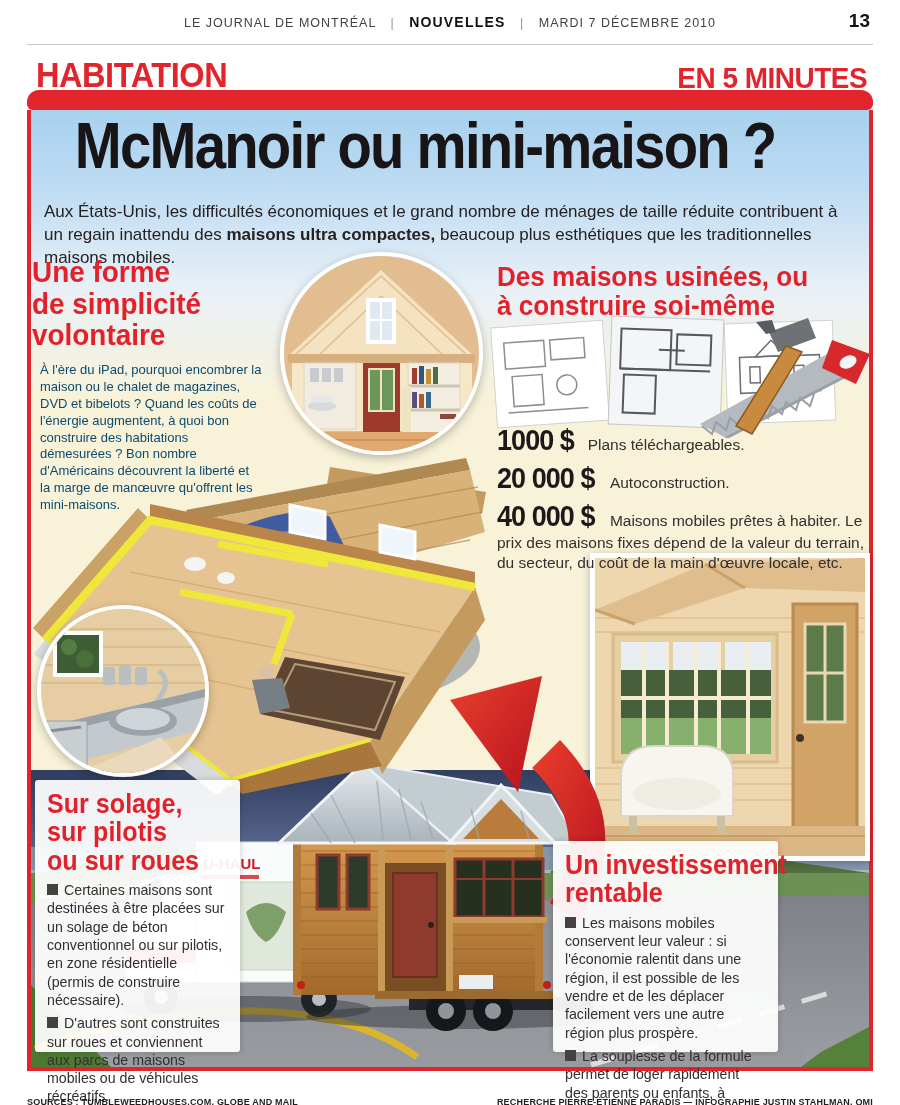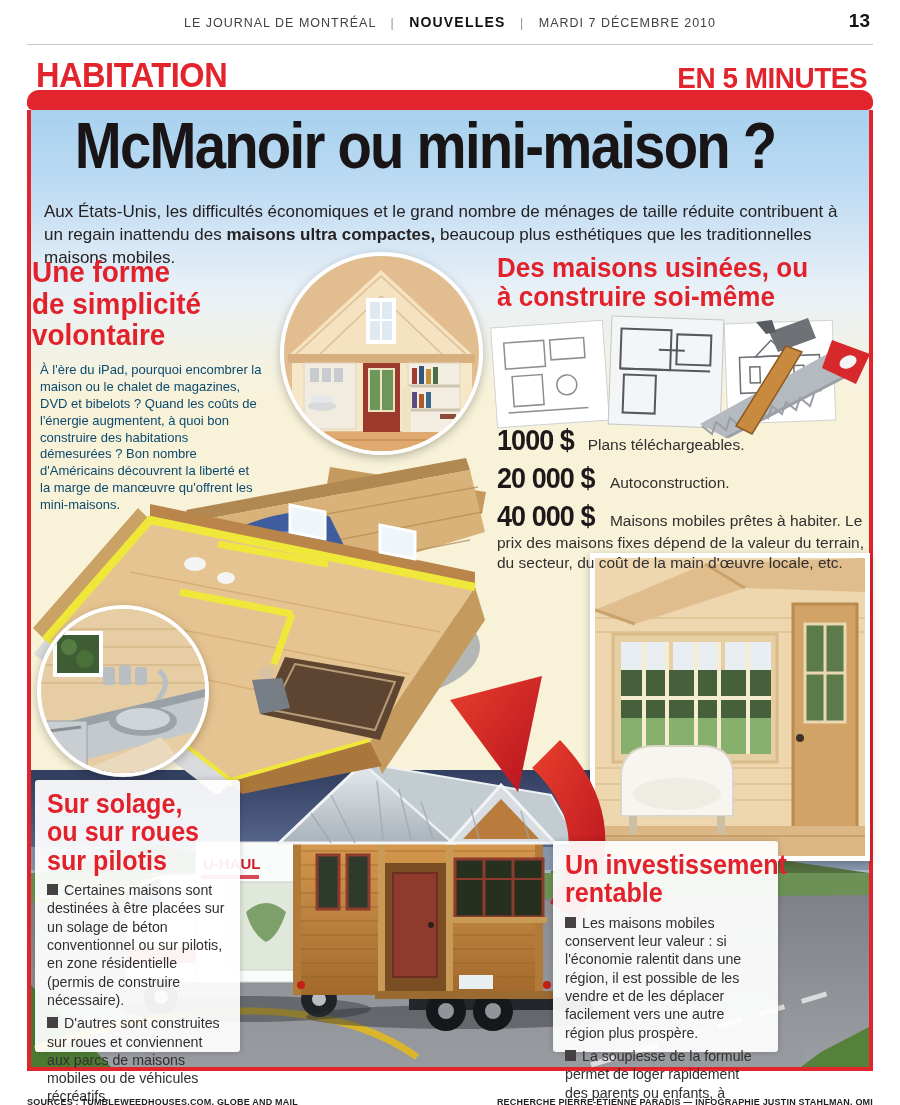--- a/index.html
+++ b/index.html
@@ -34,21 +34,21 @@
             font-size:64px;line-height:1.08;font-weight:bold;color:#191516;letter-spacing:-2px;}
   .headline .cc{display:inline-block;transform:scaleX(.88);transform-origin:center bottom;}
 
   .intro{position:absolute;left:44px;top:201px;width:814px;z-index:5;
          font-size:17px;line-height:1.34;color:#262122;}
   .intro b{font-weight:bold;}
 
   .h-red{color:#e3212b;font-weight:bold;z-index:5;line-height:1.05;}
   .h-red div{white-space:nowrap;}
   #h-simpl{position:absolute;left:32px;top:256px;font-size:30px;}
-  #h-fact{position:absolute;left:497px;top:253px;font-size:28px;}
+  #h-fact{position:absolute;left:497px;top:262px;font-size:28px;}
 
   .bodytxt{font-size:13px;line-height:1.30;color:#0c4a6e;z-index:5;}
   #t-simpl{position:absolute;left:40px;top:362px;width:222px;}
 
   .prices{position:absolute;left:497px;top:424px;width:374px;z-index:5;}
   .prow{margin-bottom:5px;}
   .amt{font-size:29px;font-weight:bold;color:#1d191a;letter-spacing:-1px;margin-right:8px;}
   .plabel{font-size:15.5px;color:#332e30;line-height:1.28;}
 
   
@@ -428,22 +428,22 @@
   </div>
   <div class="prices">
     <div class="prow"><span class="amt"><span class="cond">1000 $</span></span><span class="plabel">Plans téléchargeables.</span></div>
     <div class="prow"><span class="amt"><span class="cond">20 000 $</span></span><span class="plabel">Autoconstruction.</span></div>
     <div class="prow"><span class="amt"><span class="cond">40 000 $</span></span><span class="plabel">Maisons mobiles prêtes à habiter. Le prix des maisons fixes dépend de la valeur du terrain, du secteur, du coût de la main d'œuvre locale, etc.</span></div>
   </div>
 
   <div id="box-found" class="wbox">
     <div class="h-red">
       <div><span class="cond">Sur solage,</span></div>
+      <div><span class="cond">sur pilotis</span></div>
       <div><span class="cond">ou sur roues</span></div>
-      <div><span class="cond">sur pilotis</span></div>
     </div>
     <p class="bullet"><span class="sq"></span><span>Certaines maisons sont destinées à être placées sur un solage de béton conventionnel ou sur pilotis, en zone résidentielle (permis de construire nécessaire).</span></p>
     <p class="bullet"><span class="sq"></span><span>D'autres sont construites sur roues et conviennent aux parcs de maisons mobiles ou de véhicules récréatifs.</span></p>
   </div>
 
   <div id="box-inv" class="wbox">
     <div class="h-red">
       <div><span class="cond">Un investissement</span></div>
       <div><span class="cond">rentable</span></div>
     </div>

